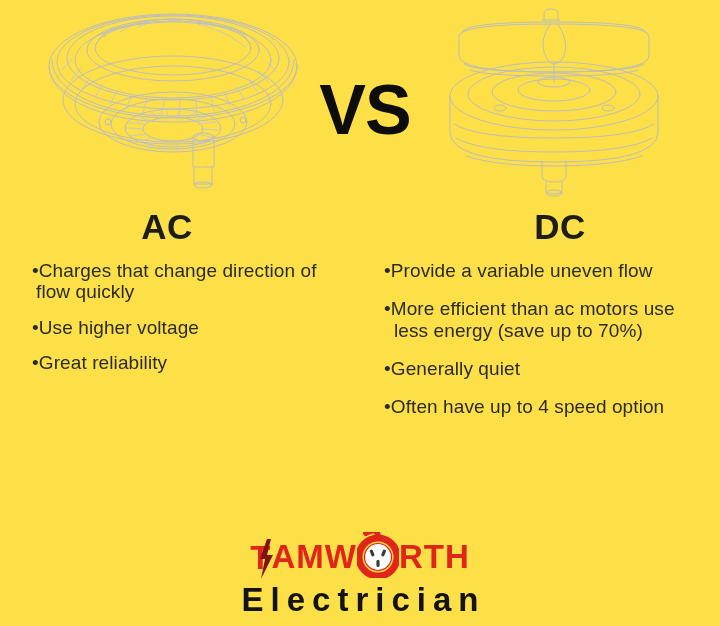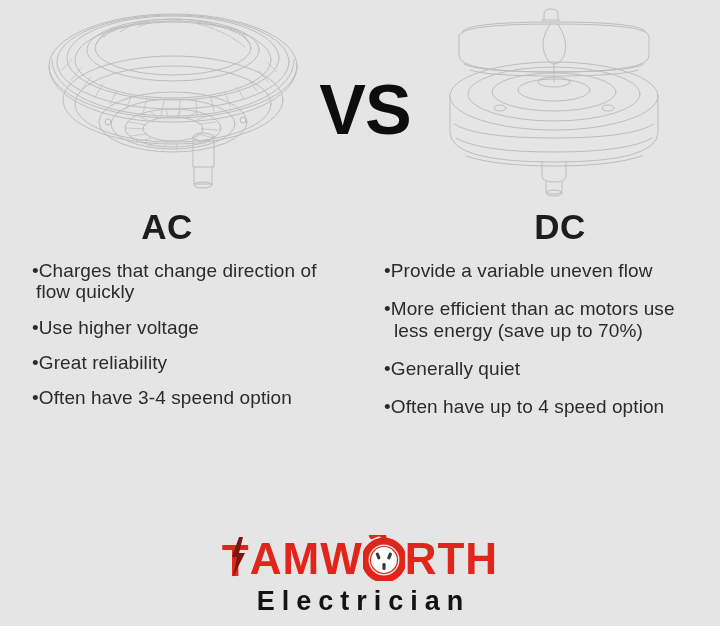--- a/index.html
+++ b/index.html
@@ -13,21 +13,21 @@
     height: 626px;
     overflow: hidden;
     font-family: "Liberation Sans", sans-serif;
     color: #1a1a1a;
     position: relative;
   }
   .page {
     position: relative;
     width: 720px;
     height: 626px;
-    background: #e5e5e5;
+    background: #fde047;
   }
 
   
   .illus-row {
     position: absolute;
     top: 0;
     left: 0;
     width: 720px;
     height: 200px;
   }
@@ -111,21 +111,21 @@
   .logo {
     position: absolute;
     left: 0;
     top: 534px;
     width: 720px;
     text-align: center;
   }
   .logo-main {
     position: relative;
     display: inline-block;
-    font-size: 44px;
+    font-size: 33px;
     font-weight: 700;
     letter-spacing: 1px;
     line-height: 1;
     color: #e0251b;
     white-space: nowrap;
   }
   .logo-main .seg { display: inline-block; vertical-align: middle; }
   .logo-t-wrap {
     position: relative;
     display: inline-block;
@@ -148,21 +148,21 @@
   }
   .socket-svg {
     position: absolute;
     left: 0;
     top: -2px;
     width: 42px;
     height: 46px;
   }
   .logo-sub {
     margin-top: 5px;
-    font-size: 27px;
+    font-size: 33px;
     font-weight: 700;
     color: #131313;
     letter-spacing: 7px;
     line-height: 1;
     padding-left: 7px;
   }
 </style>
 </head>
 <body>
 
@@ -299,21 +299,20 @@
   </div>
 
   <div class="heading heading-ac">AC</div>
   <div class="heading heading-dc">DC</div>
 
   <div class="col col-ac">
     <ul class="bullets">
       <li><span class="bullet-dot">•</span><span>Charges that change direction of flow quickly</span></li>
       <li><span class="bullet-dot">•</span><span>Use higher voltage</span></li>
       <li><span class="bullet-dot">•</span><span>Great reliability</span></li>
-      <li><span class="bullet-dot">•</span><span>Often have 3-4 speend option</span></li>
     </ul>
   </div>
 
   <div class="col col-dc">
     <ul class="bullets">
       <li><span class="bullet-dot">•</span><span>Provide a variable uneven flow</span></li>
       <li><span class="bullet-dot">•</span><span>More efficient than ac motors use less energy (save up to 70%)</span></li>
       <li><span class="bullet-dot">•</span><span>Generally quiet</span></li>
       <li><span class="bullet-dot">•</span><span>Often have up to 4 speed option</span></li>
     </ul>

